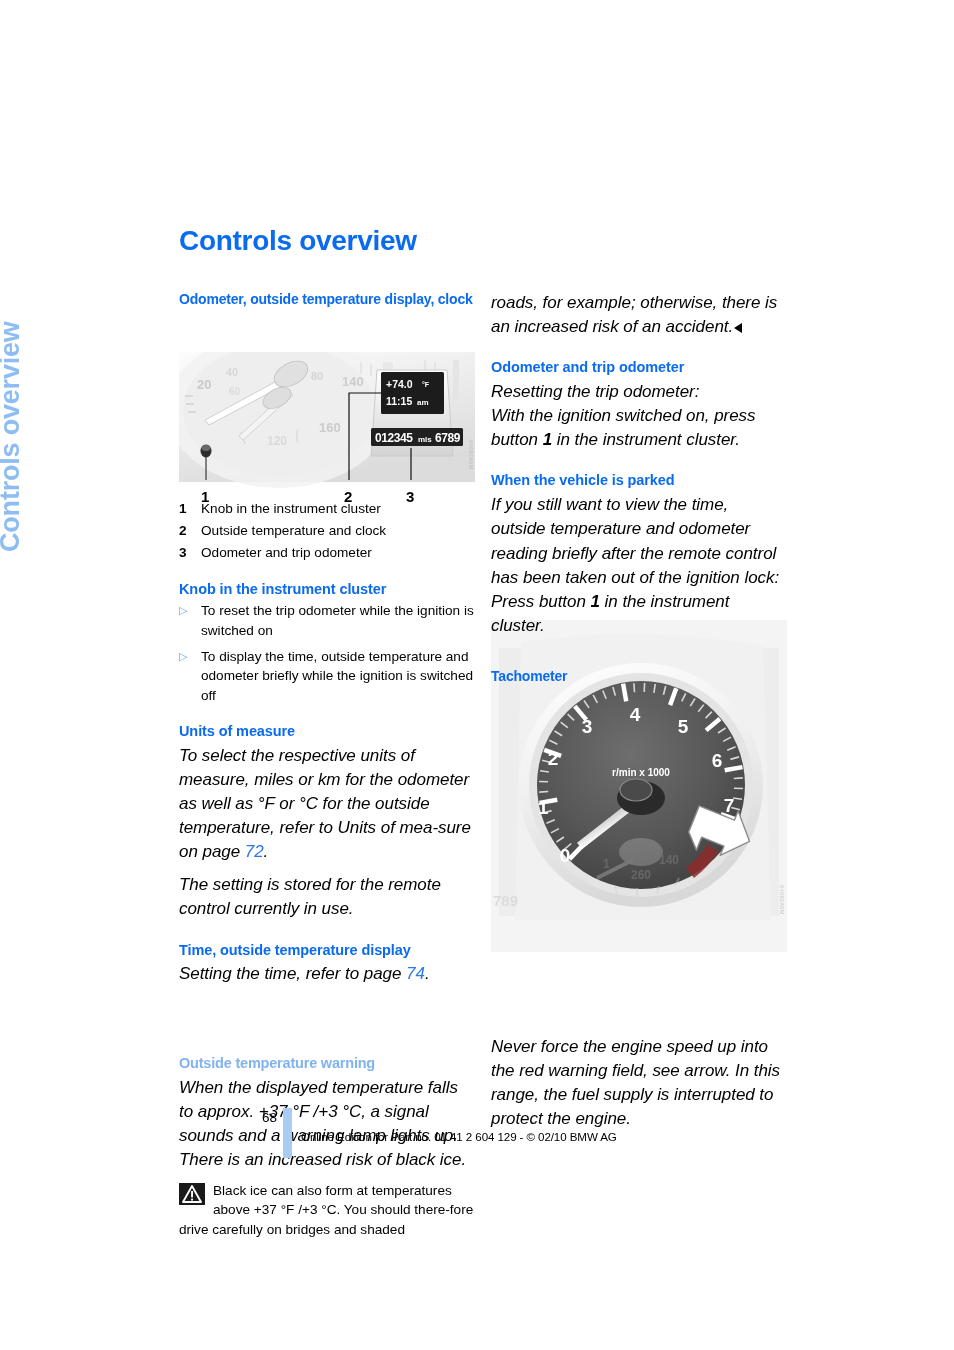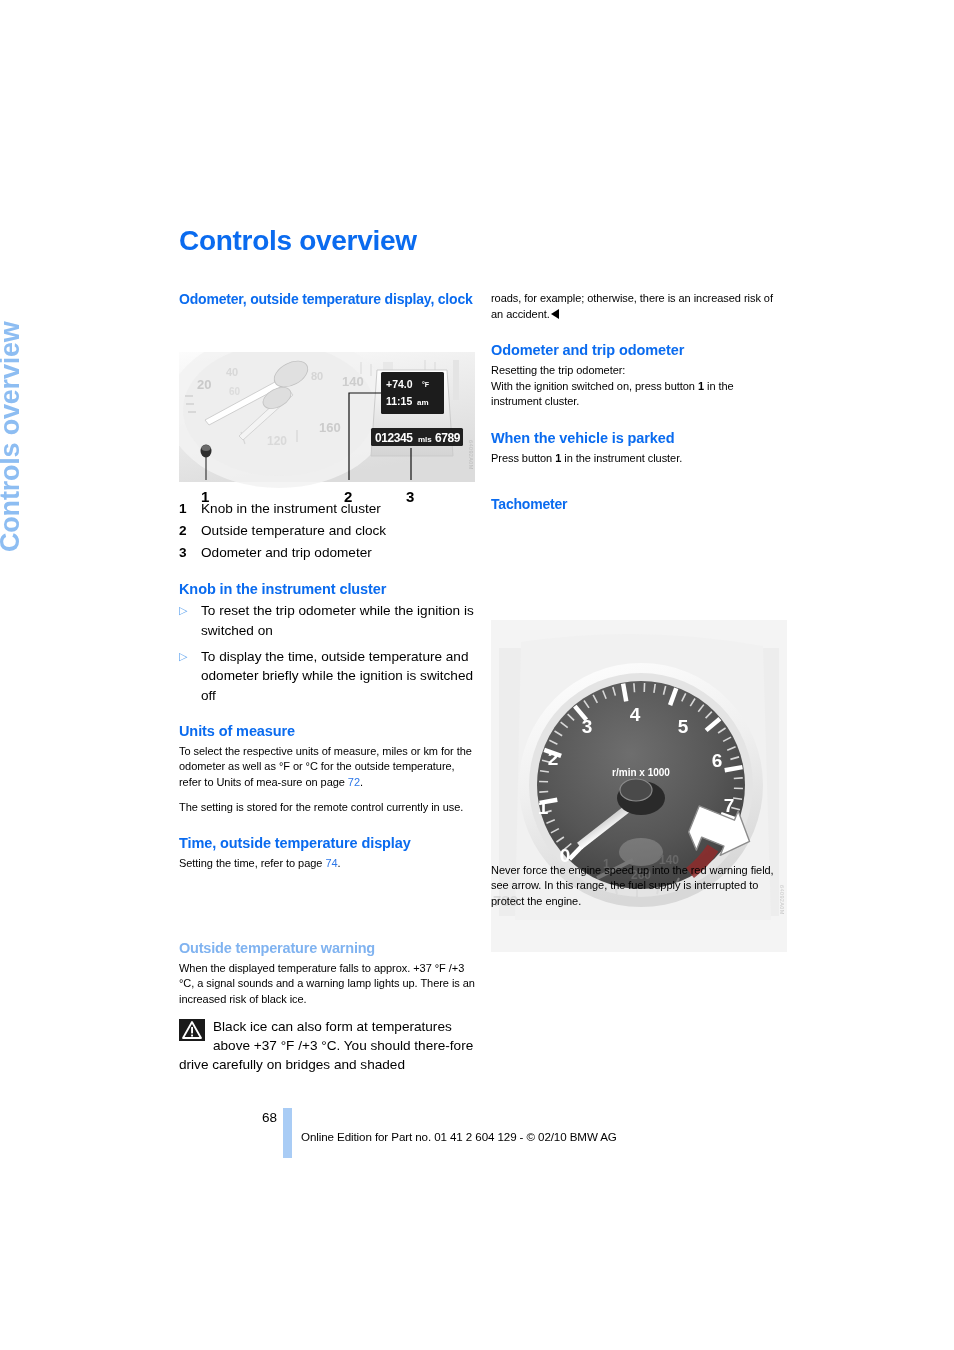--- a/index.html
+++ b/index.html
@@ -86,25 +86,26 @@
   }
   h3.sub {
     font-size: 14.5px;
     font-weight: bold;
     color: #0A6BEF;
     margin: 0 0 3px 0;
     line-height: 1.3;
     letter-spacing: -0.1px;
   }
   p.body {
-    font-size: 11px;
+    font-size: 17px;
     line-height: 1.42;
     margin: 0 0 9px 0;
     color: #000;
     letter-spacing: -0.05px;
+    font-style: italic;
   }
   p.body.tight { margin-bottom: 0; }
   .ref { color: #2C77E8; }
   .bold { font-weight: bold; }
 
   .gap-s { height: 10px; }
   .gap-m { height: 16px; }
   .gap-l { height: 21px; }
 
   
@@ -605,20 +606,21 @@
 
     <div class="gap-s"></div>
 
     <h3 class="sub">Odometer and trip odometer</h3>
     <p class="body tight">Resetting the trip odometer:</p>
     <p class="body"><span>With the ignition switched on, press button </span><span class="bold">1</span><span> in the instrument cluster.</span></p>
 
     <div class="gap-s"></div>
 
     <h3 class="sub">When the vehicle is parked</h3>
+    <p class="body tight">If you still want to view the time, outside temperature and odometer reading briefly after the remote control has been taken out of the ignition lock:</p>
     <p class="body"><span>Press button </span><span class="bold">1</span><span> in the instrument cluster.</span></p>
 
     <div class="gap-l"></div>
 
     <h2 class="sec">Tachometer</h2>
 
     <div style="height:345px"></div>
 
     <p class="body">Never force the engine speed up into the red warning field, see arrow. In this range, the fuel supply is interrupted to protect the engine.</p>
   </div>

